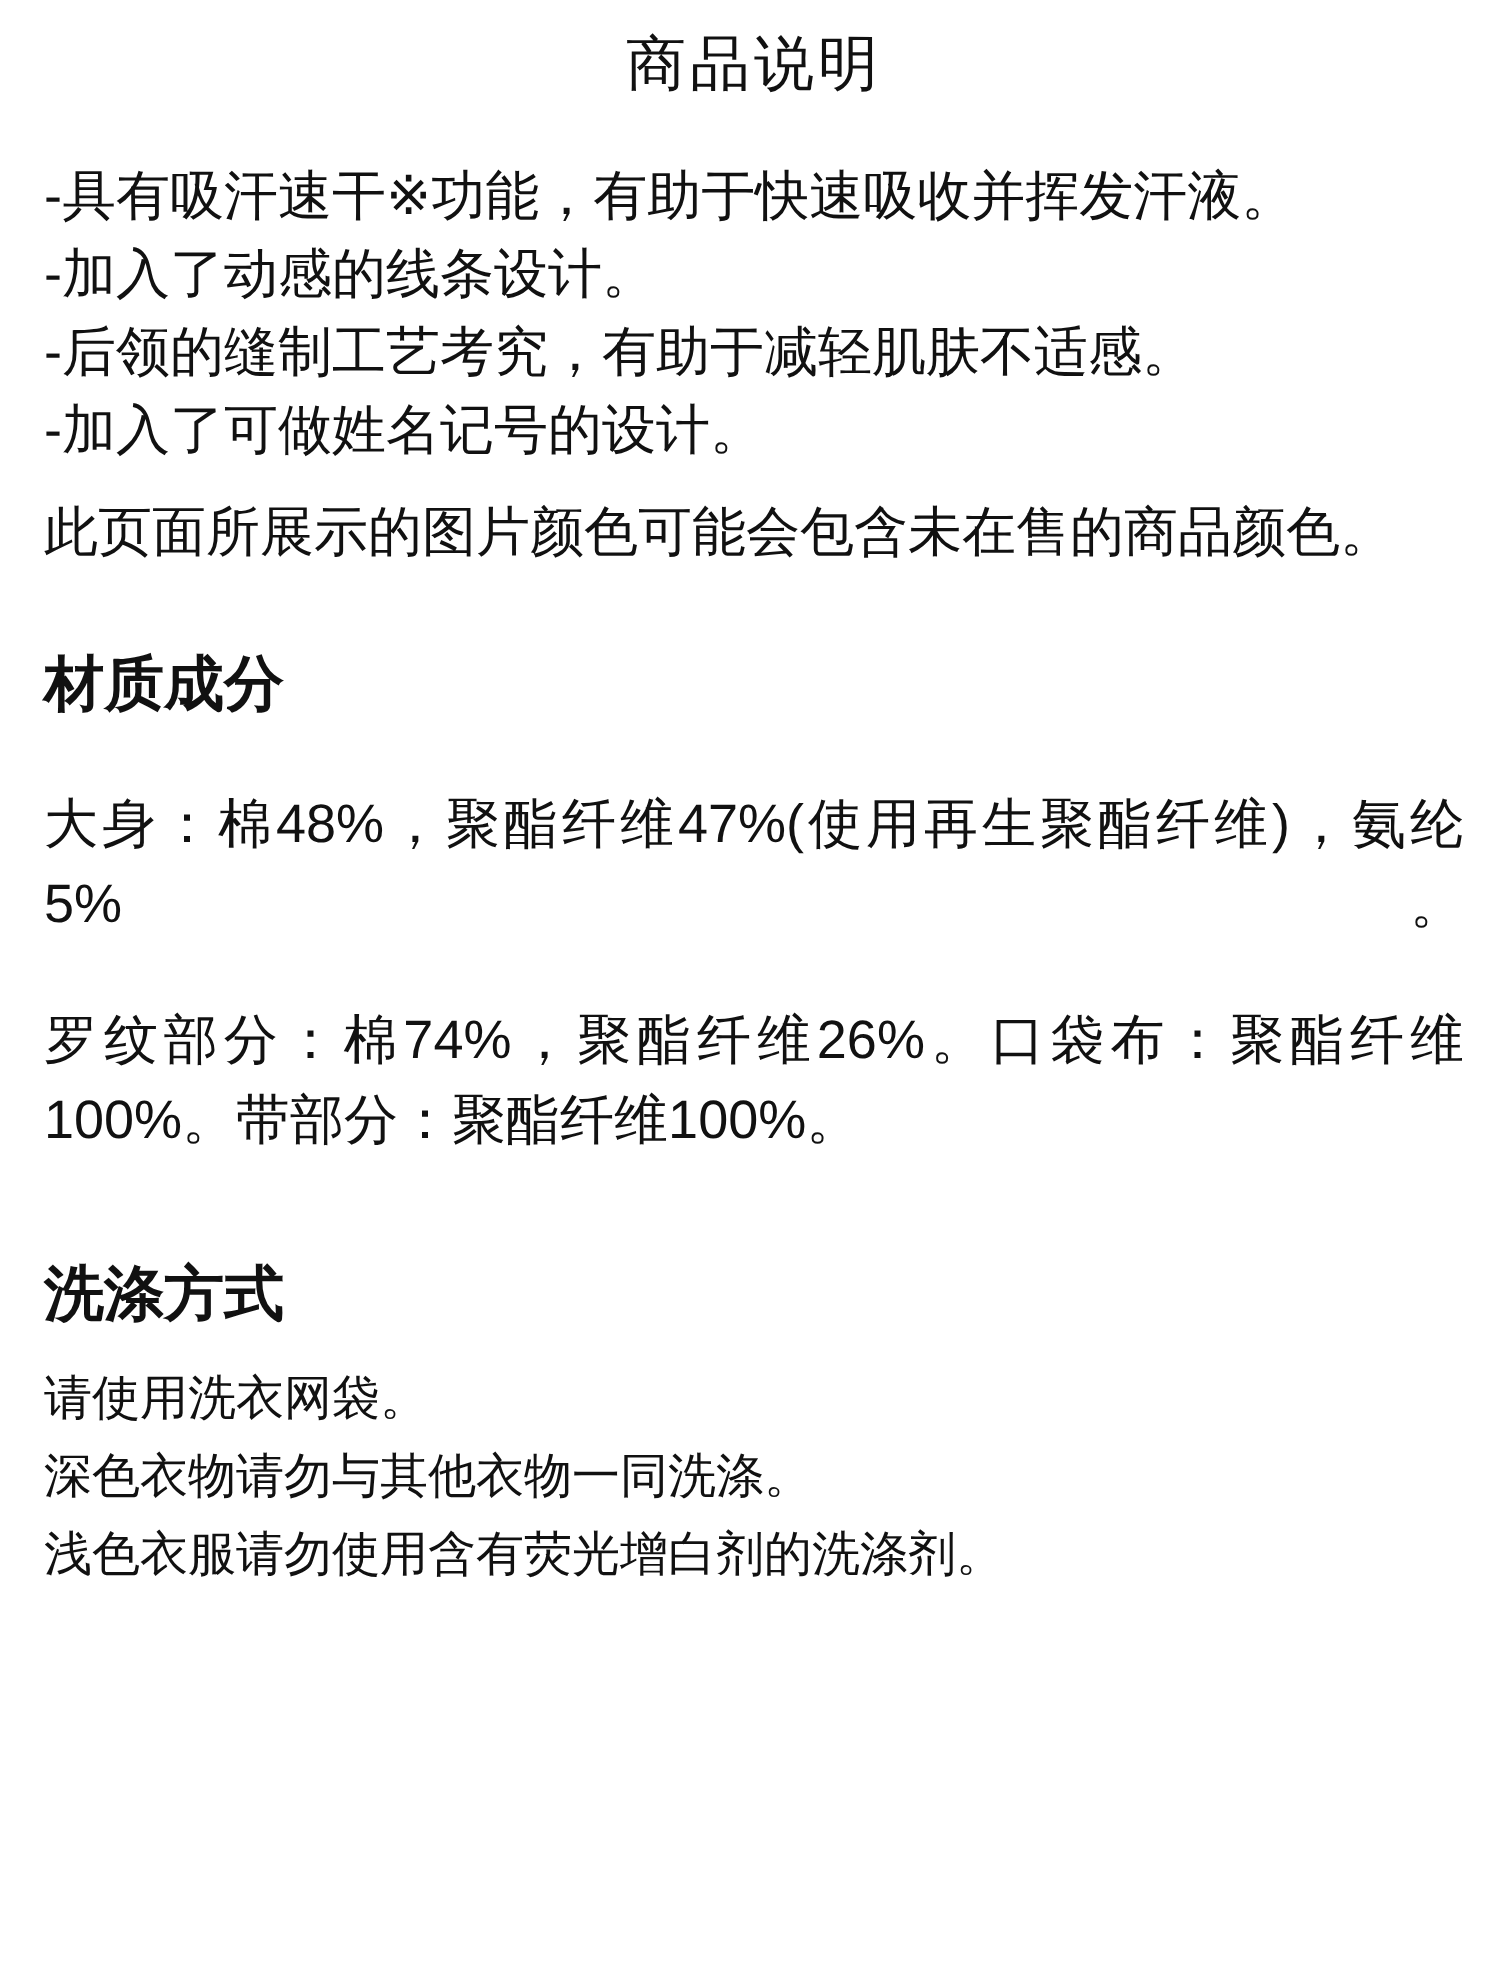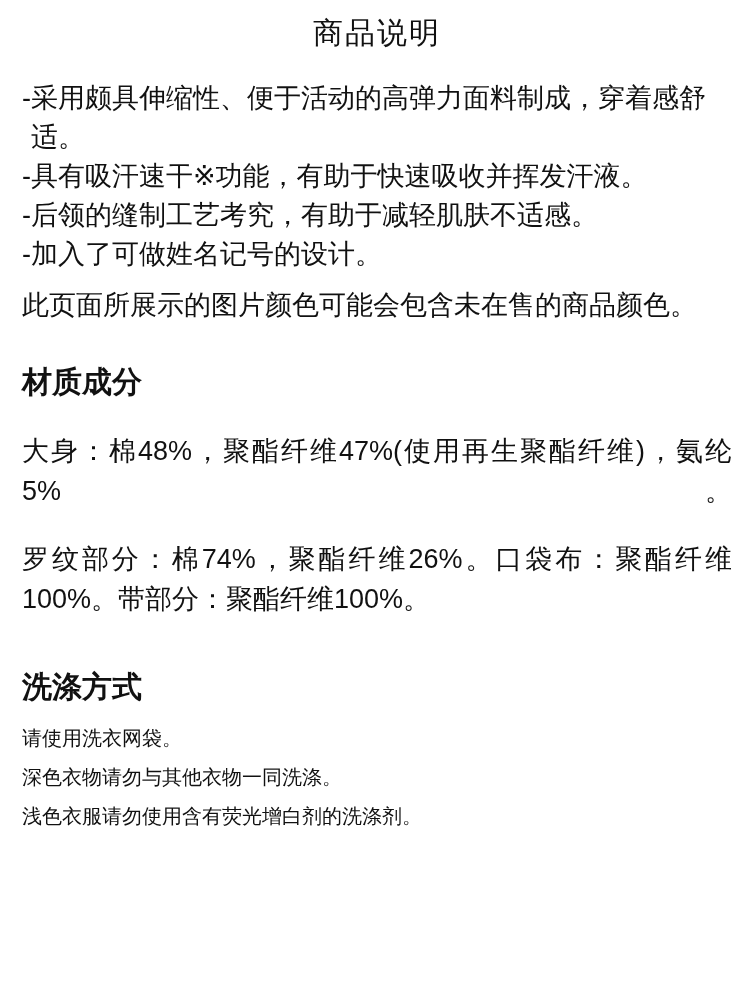--- a/index.html
+++ b/index.html
@@ -73,34 +73,34 @@
 
   .washing-heading { margin-top: 47px; }
 
   .washing-method {
     margin-top: 16px;
     font-size: 27px;
     line-height: 39px;
   }
   .washing-instructions {
     margin-top: 11px;
-    font-size: 20px;
+    font-size: 24px;
     line-height: 39px;
   }
 </style>
 </head>
 <body>
 
 <div class="page">
 
   <h1 class="title">商品说明</h1>
 
   <div class="bullets">
-    <div class="bullet"><span class="dash">-</span><span>采用颇具伸缩性、便于活动的高弹力面料制成，穿着感舒适。</span></div>
     <div class="bullet"><span class="dash">-</span><span>具有吸汗速干※功能，有助于快速吸收并挥发汗液。</span></div>
+    <div class="bullet"><span class="dash">-</span><span>加入了动感的线条设计。</span></div>
     <div class="bullet"><span class="dash">-</span><span>后领的缝制工艺考究，有助于减轻肌肤不适感。</span></div>
     <div class="bullet"><span class="dash">-</span><span>加入了可做姓名记号的设计。</span></div>
   </div>
 
   <p class="color-note">此页面所展示的图片颜色可能会包含未在售的商品颜色。</p>
 
   <h2 class="section-heading material-heading">材质成分</h2>
 
   <div class="material-text">
     <div class="material-line-justify">大身：棉48%，聚酯纤维47%(使用再生聚酯纤维)，氨纶5%。</div>

